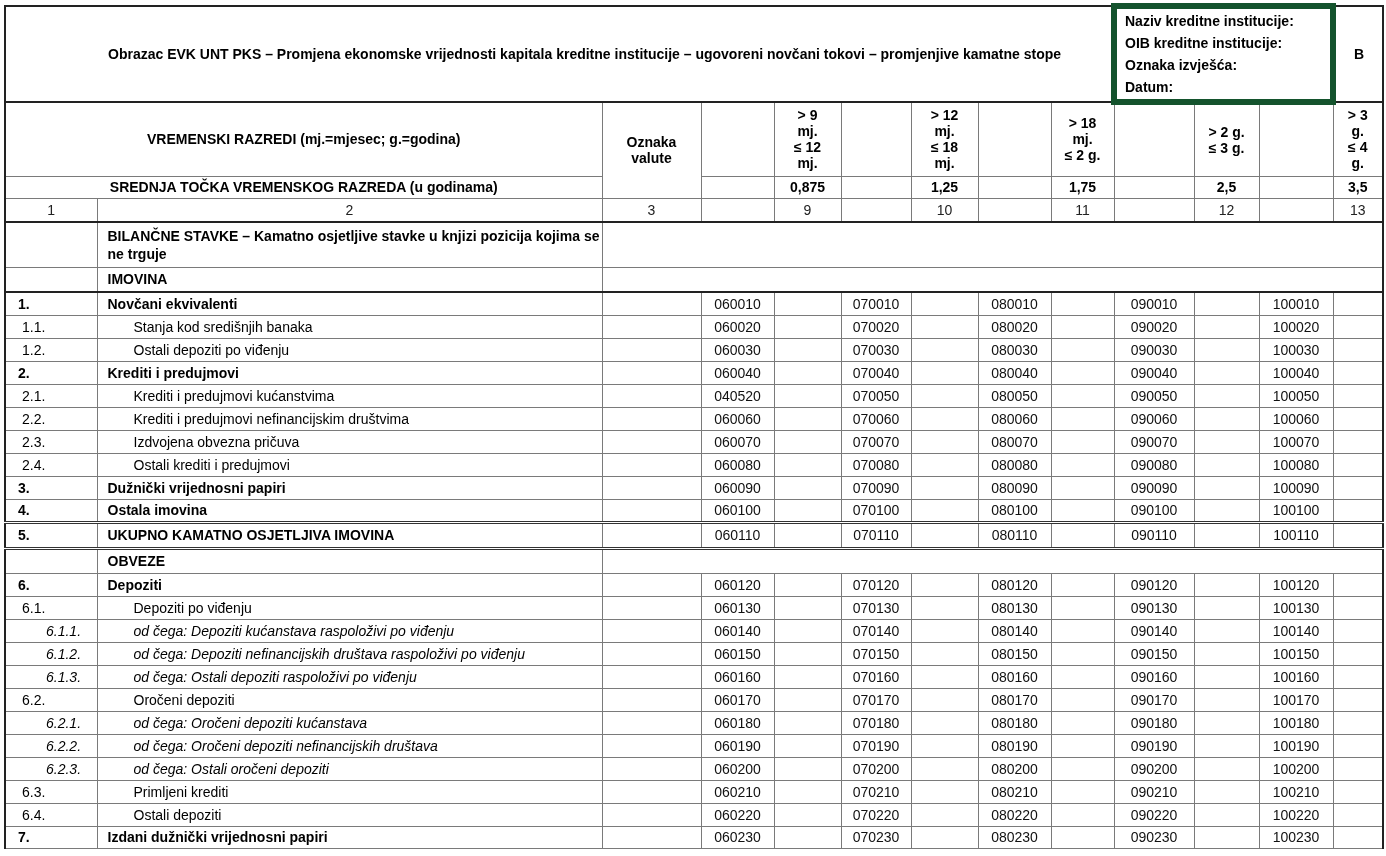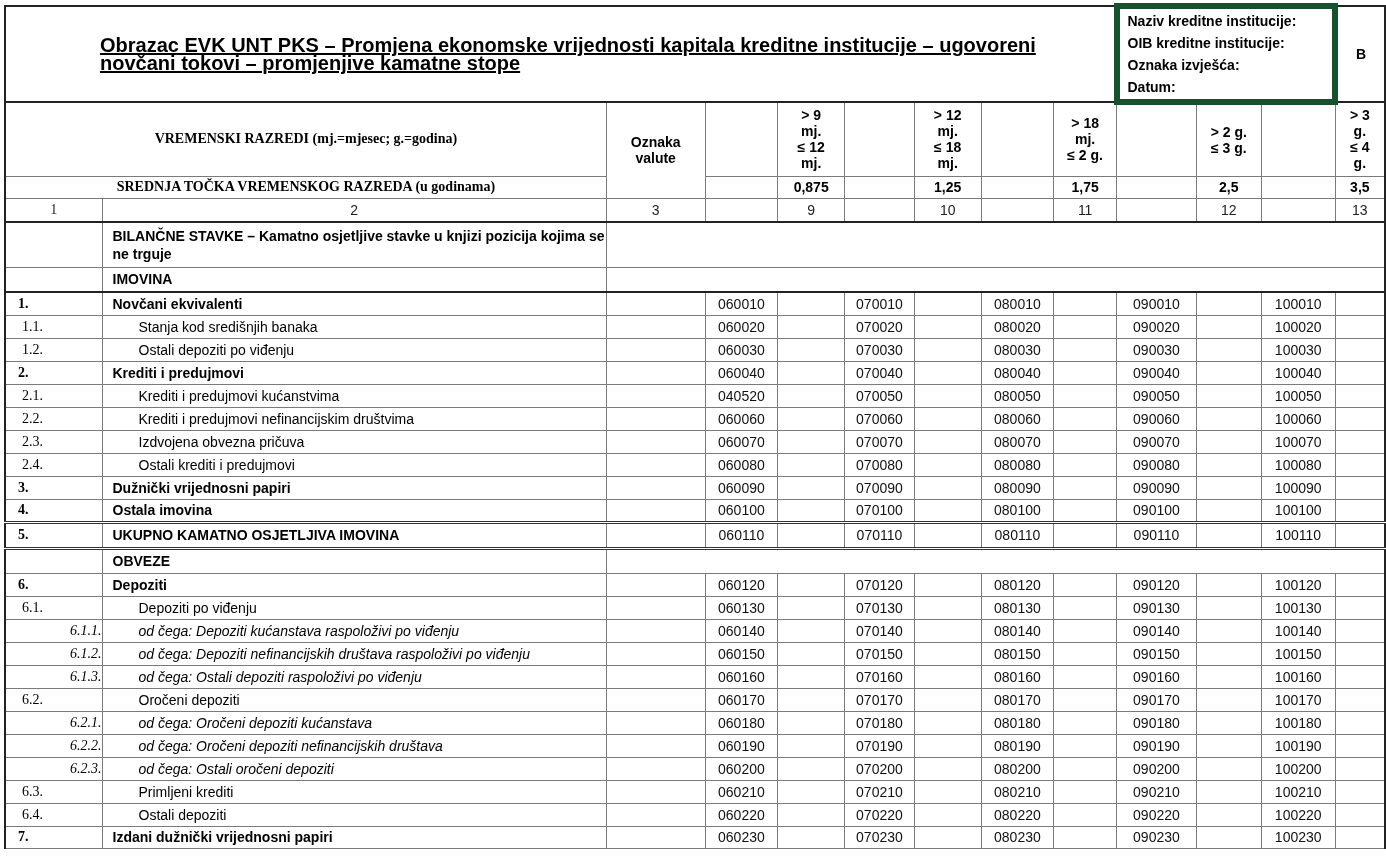--- a/index.html
+++ b/index.html
@@ -3,37 +3,37 @@
 <meta charset="utf-8">
 <style>
   html, body { margin:0; padding:0; background:#ffffff; }
   body { width:1386px; height:856px; overflow:hidden; position:relative;
          font-family:"Liberation Sans", sans-serif; color:#000; font-size:14px; }
   table { border-collapse:collapse; position:absolute; left:4px; top:3px; table-layout:fixed; }
   td { border:1px solid #7a7a7a; padding:0; vertical-align:middle; overflow:hidden; white-space:nowrap; line-height:16px; }
   .thick-top td { border-top:2px solid #222; }
   .b { font-weight:bold; }
   .i { font-style:italic; }
-  .title-cell { border:2px solid #222; font-weight:bold; font-size:20px; padding-left:0; line-height:18px;text-decoration:underline; }
+  .title-cell { border:2px solid #222; font-weight:bold; font-size:14px; padding-left:8px; line-height:18px; }
   .title-cell .inner { padding-left:94px; white-space:normal; }
   .meta-cell { border:6px solid #14532d; font-weight:bold; font-size:14px; padding-left:8px; line-height:22px; }
   .b-cell { border:2px solid #222; font-weight:bold; text-align:center; }
   .hdr td { font-weight:bold; text-align:center; }
   .hdr .range { white-space:pre-line; line-height:16px; }
   .num-row td { text-align:center; color:#222; }
   .code { text-align:center; font-size:14px; color:#111; }
   .pos { padding-left:12px; }
   .pos2 { padding-left:16px; }
-  .pos3 { padding-left:64px; }
+  .pos3 { padding-left:40px; }
   .lab { padding-left:10px; }
   .lab2 { padding-left:36px; }
   .lab3 { padding-left:36px; }
   .dbl-top td { border-top:3px double #333; }
   .dbl-bot td { border-bottom:3px double #333; }
-  .left-thick { border-left:2px solid #222 !important;font-family:Liberation Serif, serif; }
+  .left-thick { border-left:2px solid #222 !important; }
   .right-thick { border-right:2px solid #222 !important; }
   .sec td { font-weight:bold; }
   .wrap { white-space:normal; line-height:18px; }
 </style>
 </head>
 <body>
 
 <table>
   <colgroup>
     <col style="width:92px">

